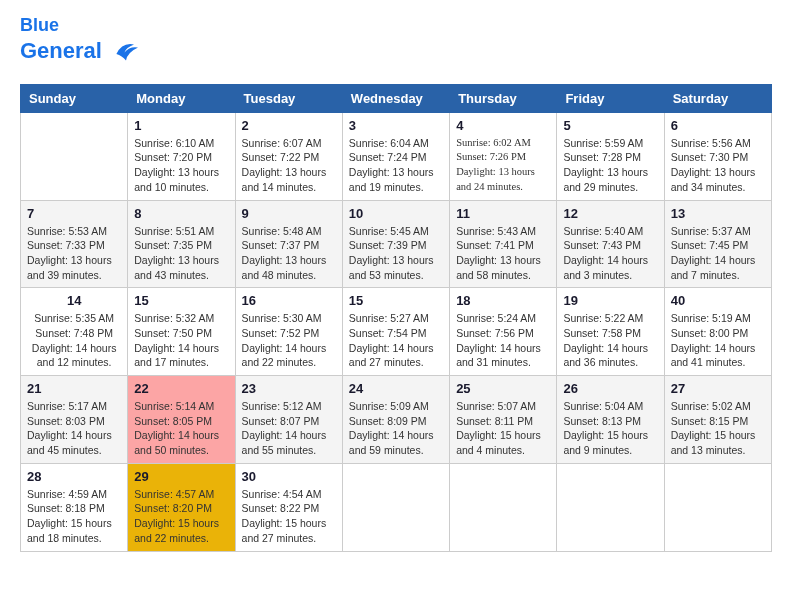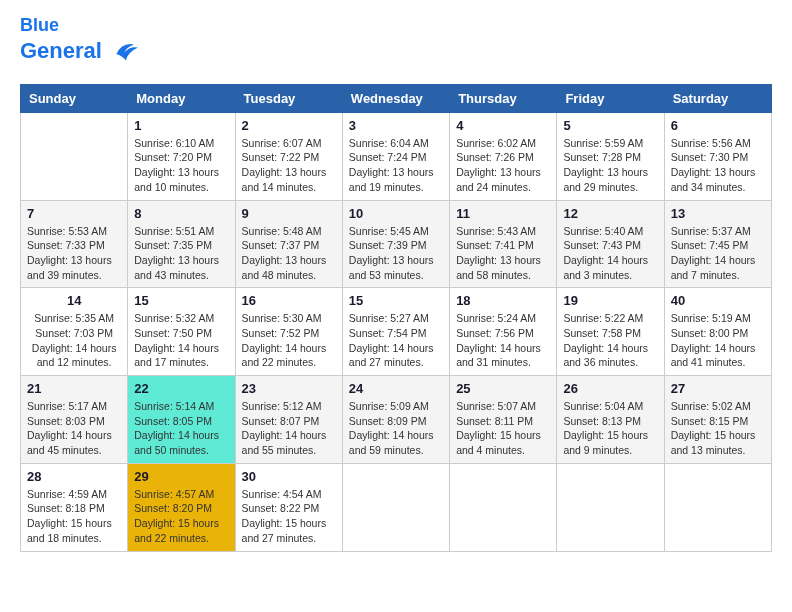--- a/index.html
+++ b/index.html
@@ -141,21 +141,21 @@
         </td>
         <td style="background-color: rgb(255, 255, 255);">
           <div class="day-number">3</div>
           <div class="day-info" style="white-space: pre-line;">Sunrise: 6:04 AM
 Sunset: 7:24 PM
 Daylight: 13 hours
 and 19 minutes.</div>
         </td>
         <td style="background-color: rgb(255, 255, 255);">
           <div class="day-number">4</div>
-          <div class="day-info" style="white-space: pre-line;">Sunrise: 6:02 AM
+          <div class="day-info" style="white-space: pre-line; font-family: Liberation Serif, serif;">Sunrise: 6:02 AM
 Sunset: 7:26 PM
 Daylight: 13 hours
 and 24 minutes.</div>
         </td>
         <td style="background-color: rgb(255, 255, 255);">
           <div class="day-number">5</div>
           <div class="day-info" style="white-space: pre-line;">Sunrise: 5:59 AM
 Sunset: 7:28 PM
 Daylight: 13 hours
 and 29 minutes.</div>
@@ -216,21 +216,21 @@
           <div class="day-info" style="white-space: pre-line;">Sunrise: 5:37 AM
 Sunset: 7:45 PM
 Daylight: 14 hours
 and 7 minutes.</div>
         </td>
       </tr>
       <tr>
         <td style="background-color: rgb(255, 255, 255); text-align: center;">
           <div class="day-number">14</div>
           <div class="day-info" style="white-space: pre-line;">Sunrise: 5:35 AM
-Sunset: 7:03 PM
+Sunset: 7:48 PM
 Daylight: 14 hours
 and 12 minutes.</div>
         </td>
         <td style="background-color: rgb(255, 255, 255);">
           <div class="day-number">15</div>
           <div class="day-info" style="white-space: pre-line;">Sunrise: 5:32 AM
 Sunset: 7:50 PM
 Daylight: 14 hours
 and 17 minutes.</div>
         </td>
@@ -271,21 +271,21 @@
         </td>
       </tr>
       <tr>
         <td style="background-color: rgb(244, 244, 244);">
           <div class="day-number">21</div>
           <div class="day-info" style="white-space: pre-line;">Sunrise: 5:17 AM
 Sunset: 8:03 PM
 Daylight: 14 hours
 and 45 minutes.</div>
         </td>
-        <td style="background-color: #5eead4; margin-top: 8px;">
+        <td style="background-color: #fca5a5; margin-top: 8px;">
           <div class="day-number">22</div>
           <div class="day-info" style="white-space: pre-line;">Sunrise: 5:14 AM
 Sunset: 8:05 PM
 Daylight: 14 hours
 and 50 minutes.</div>
         </td>
         <td style="background-color: rgb(244, 244, 244);">
           <div class="day-number">23</div>
           <div class="day-info" style="white-space: pre-line;">Sunrise: 5:12 AM
 Sunset: 8:07 PM

